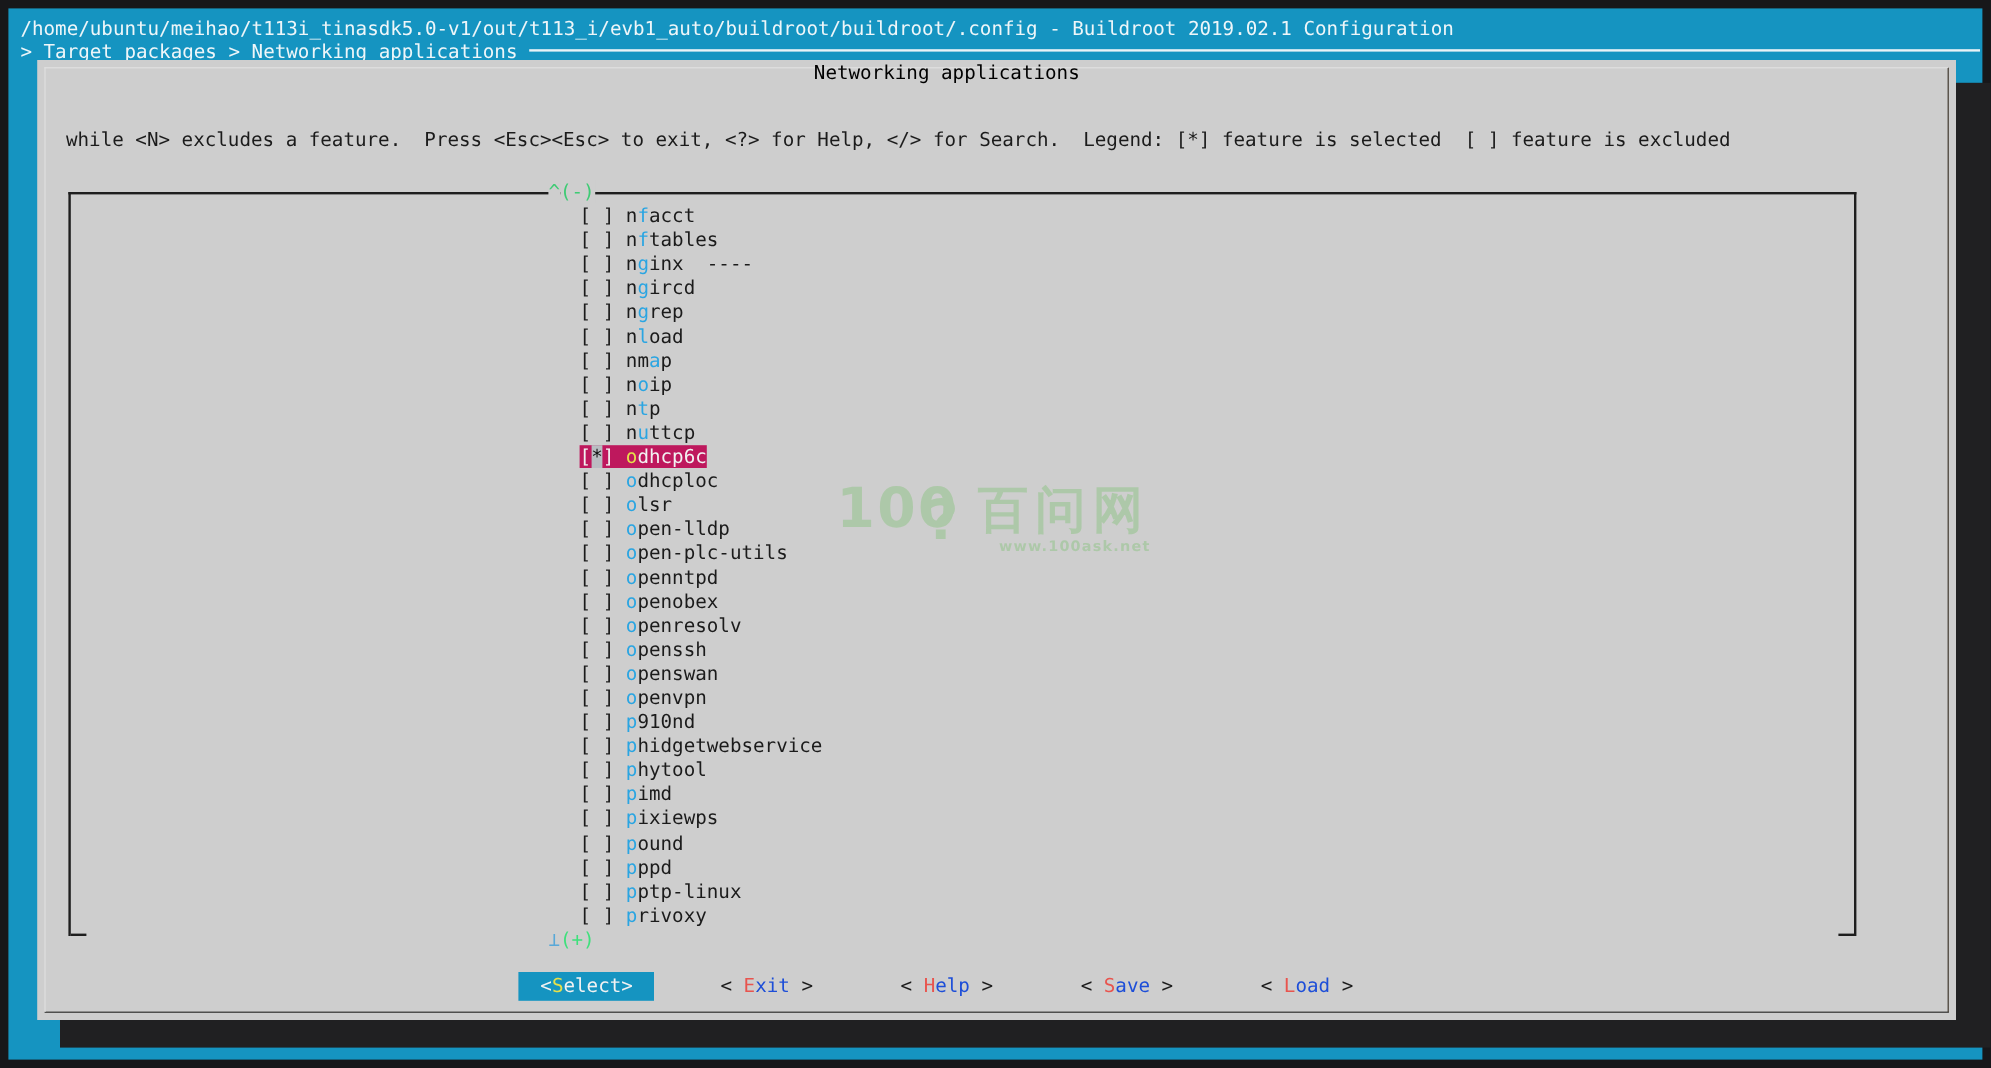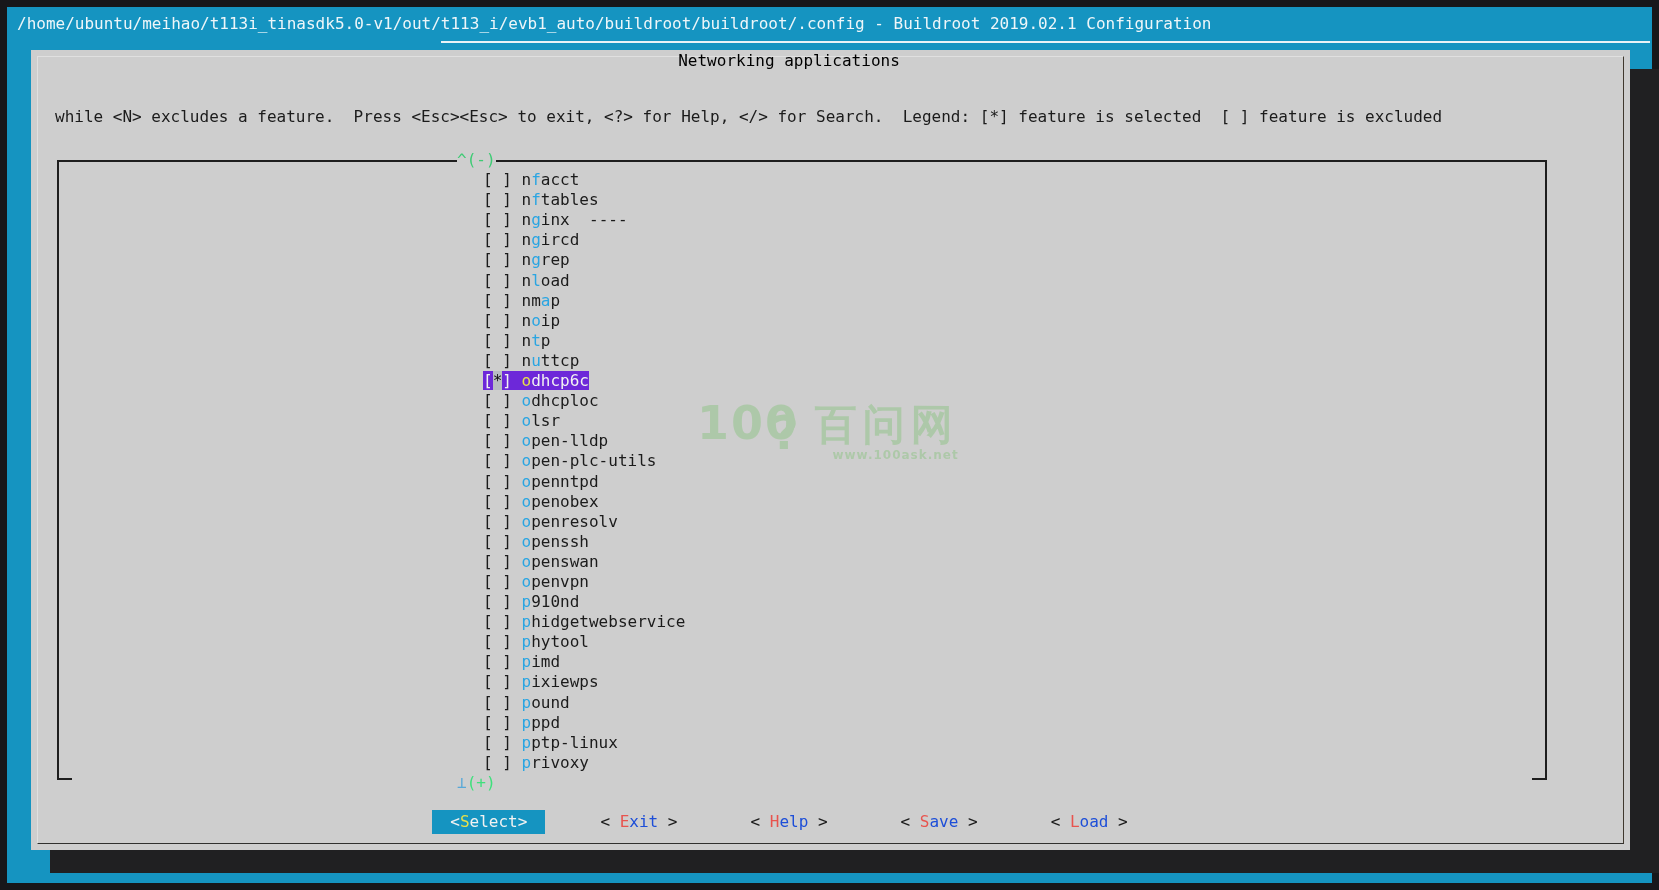--- a/index.html
+++ b/index.html
@@ -24,21 +24,21 @@
   .listbox { position:absolute; left:26px; top:110px; width:1490px; height:620px;
              border:2px solid #1e1e1e; border-bottom:none; }
   .listbox::before { content:''; position:absolute; left:0; bottom:0; width:13px; height:2px; background:#1e1e1e; }
   .listbox::after  { content:''; position:absolute; right:0; bottom:0; width:13px; height:2px; background:#1e1e1e; }
 
   .menu-rows { position:absolute; left:426px; top:100px; white-space:pre; z-index:2; }
   .mrow { height:20.1px; line-height:20.1px; color:#1b1b1b; white-space:pre; }
   .mrow.item { padding-left:26px; }
   .hot { color:#2aa5e2; }
   .suffix { color:#1b1b1b; }
-  .selwrap { background:#6d28d9; color:#f2f2f2;margin-top:29px; }
+  .selwrap { background:#be185d; color:#f2f2f2;margin-top:29px; }
   .selwrap .lbl { color:#f2f2f2; }
   .hot-sel { color:#e6e04a; }
   .cursor { background:#b9bdc2; color:#101010; }
   .ind .ind-first, .ind .ind-rest { background:#cecece; }
   .ind-up .ind-first, .ind-up .ind-rest { color:#3ecb74; }
   .ind-down .ind-first { color:#58a8d8; background:transparent; }
   .ind-down .ind-rest { color:#3fe07c; background:transparent; }
 
   .buttons { position:absolute; left:0; top:760px; width:1516px; display:flex;
              justify-content:center; gap:37px; white-space:pre; }
@@ -55,20 +55,21 @@
   .wm-q { display:inline-block; margin-left:-27px; position:relative; top:10px; }
   .wm-cjk { margin-left:14px; letter-spacing:6px; font-size:42px; }
   .wm-url { font-size:12px; letter-spacing:1px; text-align:right; margin-top:0px; }
 </style>
 </head>
 <body>
 
 <div class="screen">
   <div class="terminal">
     <div class="titlebar">/home/ubuntu/meihao/t113i_tinasdk5.0-v1/out/t113_i/evb1_auto/buildroot/buildroot/.config - Buildroot 2019.02.1 Configuration</div>
+    <div class="breadcrumb">&gt; Target packages &gt; Networking applications</div>
     <div class="breadcrumb-rule"></div>
 
     <div class="dialog-shadow"></div>
 
     <div class="dialog">
       <div class="dialog-border"></div>
       <div class="dialog-title">Networking applications</div>
 
       <div class="instructions">
         <div>while &lt;N&gt; excludes a feature.  Press &lt;Esc&gt;&lt;Esc&gt; to exit, &lt;?&gt; for Help, &lt;/&gt; for Search.  Legend: [*] feature is selected  [ ] feature is excluded</div>

